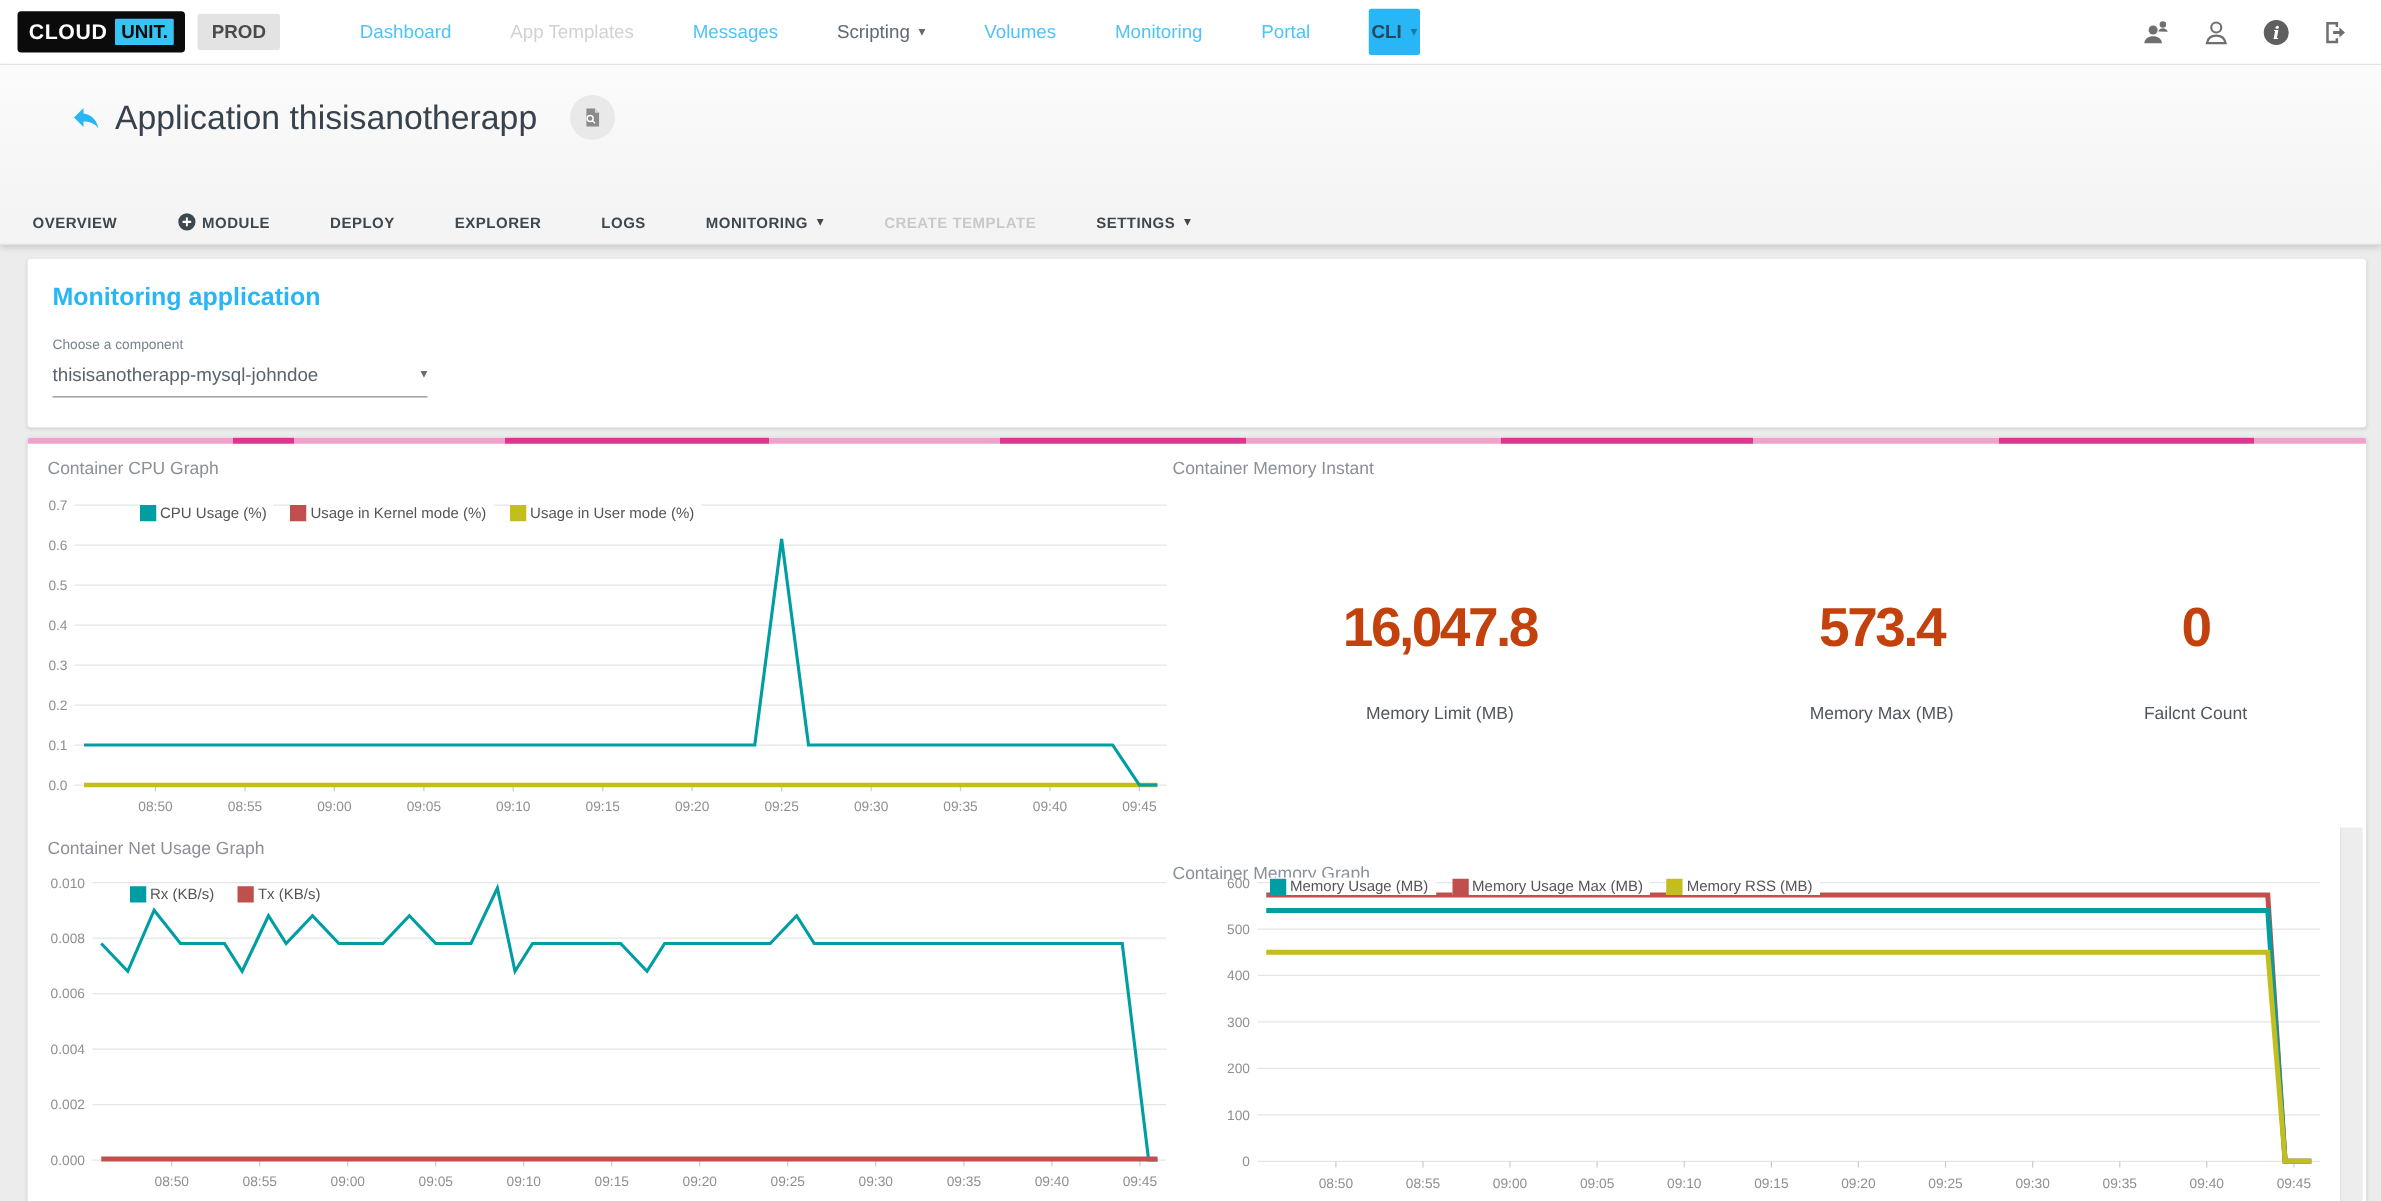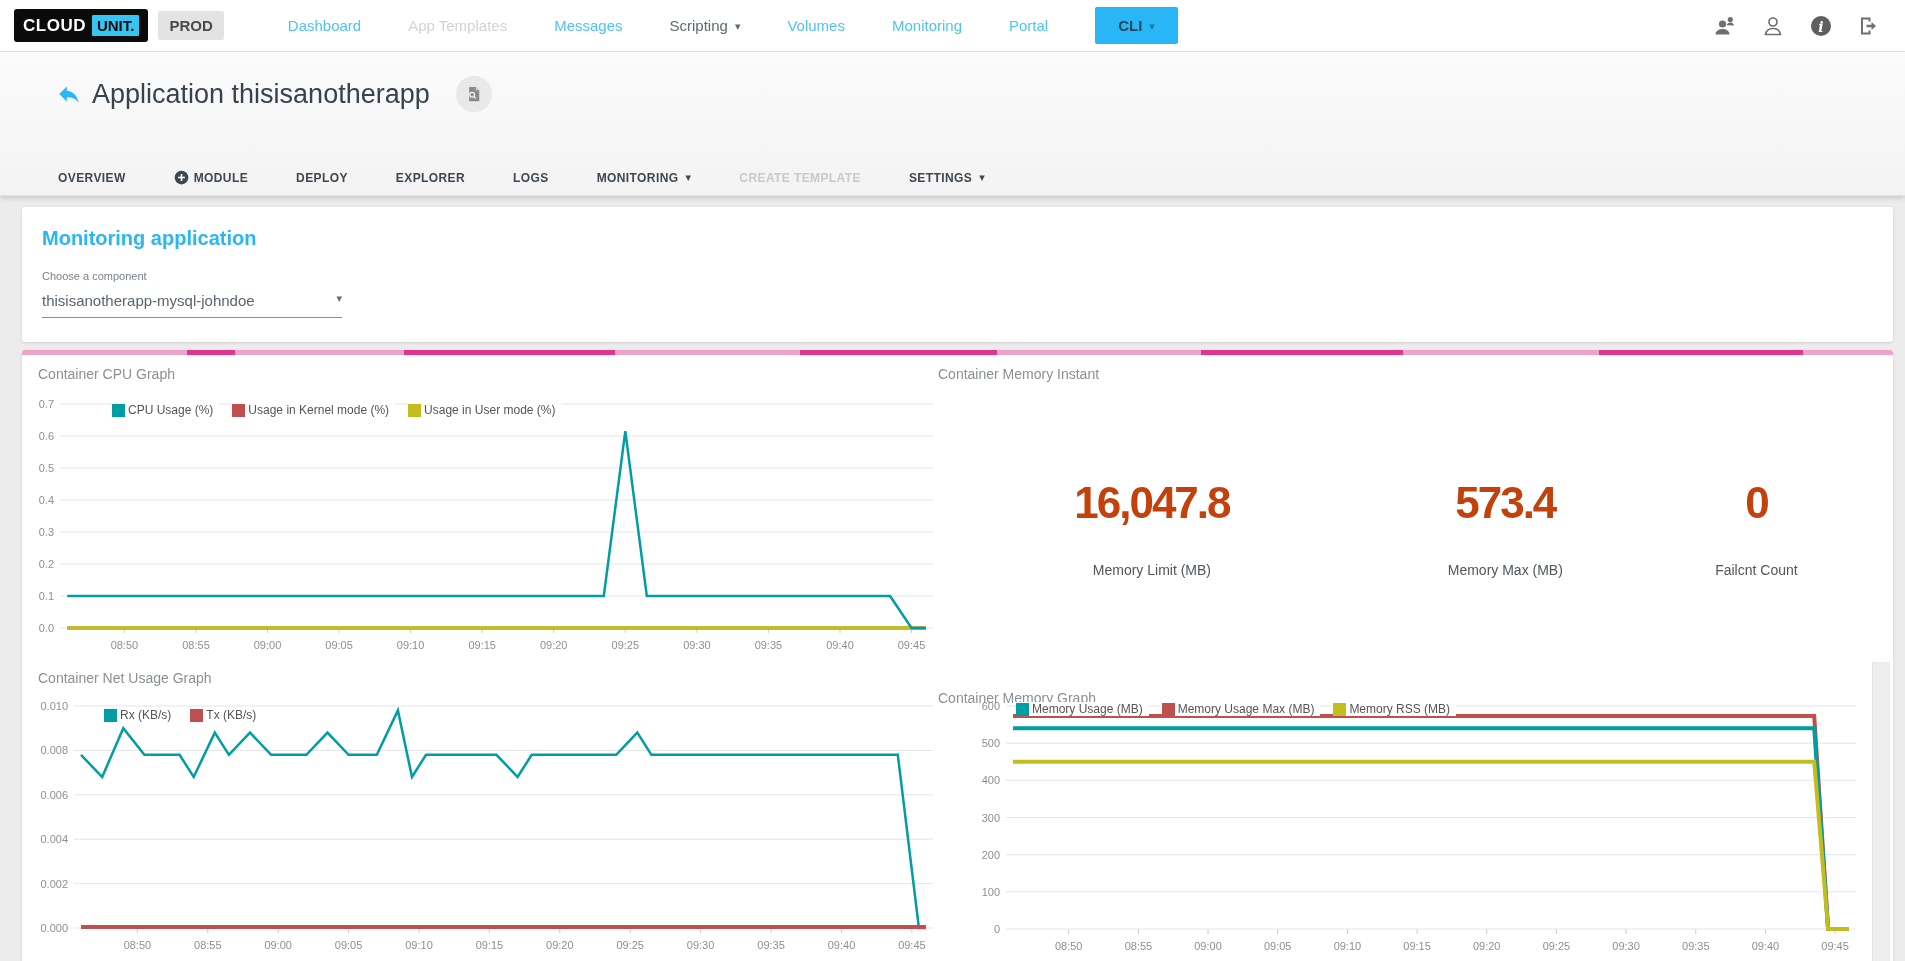--- a/index.html
+++ b/index.html
@@ -14,35 +14,35 @@
   .logo .p2 { background:#35c5f4; color:#0b0b0b; font-weight:800; font-size:15px;
               padding:2px 5px; margin-left:6px; border-radius:1px; }
   .env { background:#e3e3e3; color:#4a4a4a; font-weight:700; font-size:15px;
          padding:6px 11px; border-radius:2px; margin-left:10px; }
   .nav { display:flex; align-items:center; gap:47px; margin-left:64px; font-size:15px; }
   .nav .lnk { color:#4fc3f7; cursor:pointer; }
   .nav .dis { color:#d2d2d2; }
   .nav .drk { color:#5f6a72; }
   .caret { display:inline-block; font-size:11px; margin-left:7px; vertical-align:1px; }
   .cli-btn { background:#29b6f6; color:#27475a; font-weight:700; font-size:15px;
-             padding:10px 23px; border-radius:2px; cursor:pointer; }
+             padding:10px 2px; border-radius:2px; cursor:pointer; }
   .cli-btn .caret { color:#1d789e; }
   .top-icons { margin-left:auto; display:flex; align-items:center; gap:24px; }
   .top-icons .ticon { width:24px; height:24px; cursor:pointer; }
 
   
   .header { height:144px; background:linear-gradient(#fbfbfb,#f3f3f3);
             box-shadow:0 2px 5px rgba(0,0,0,.16); position:relative; z-index:2; }
   .title-row { display:flex; align-items:center; padding:24px 0 0 56px; }
   .back-btn { width:26px; height:26px; cursor:pointer; }
   .page-title { font-size:27px; color:#37424c; margin-left:10px; font-weight:400; }
   .title-badge { width:36px; height:36px; border-radius:50%; background:#e9e9e9;
                  margin-left:26px; display:flex; align-items:center; justify-content:center; cursor:pointer; }
   .tabs { position:absolute; bottom:0; left:0; right:0; height:36px; display:flex;
-          align-items:center; gap:48px; padding-left:58px; border-bottom:1px solid #e2e2e2;
+          align-items:center; gap:48px; padding-left:26px; border-bottom:1px solid #e2e2e2;
           font-size:12px; font-weight:700; letter-spacing:.4px; color:#3d474f; }
   .tab { cursor:pointer; display:flex; align-items:center; gap:5px; white-space:nowrap; }
   .tab.disabled { color:#c9c9c9; }
   .tab .caret { color:#3d474f; margin-left:2px; }
 
   
   .card { background:#fff; border-radius:3px; box-shadow:0 1px 3px rgba(0,0,0,.13); }
   .panel { margin:11px 12px 0 22px; padding:14px 22px 24px 20px; }
   .panel h2 { color:#29b6f6; font-size:20px; font-weight:700; margin-top:6px; }
   .field-label { margin-top:20px; font-size:11px; color:#78828c; }

